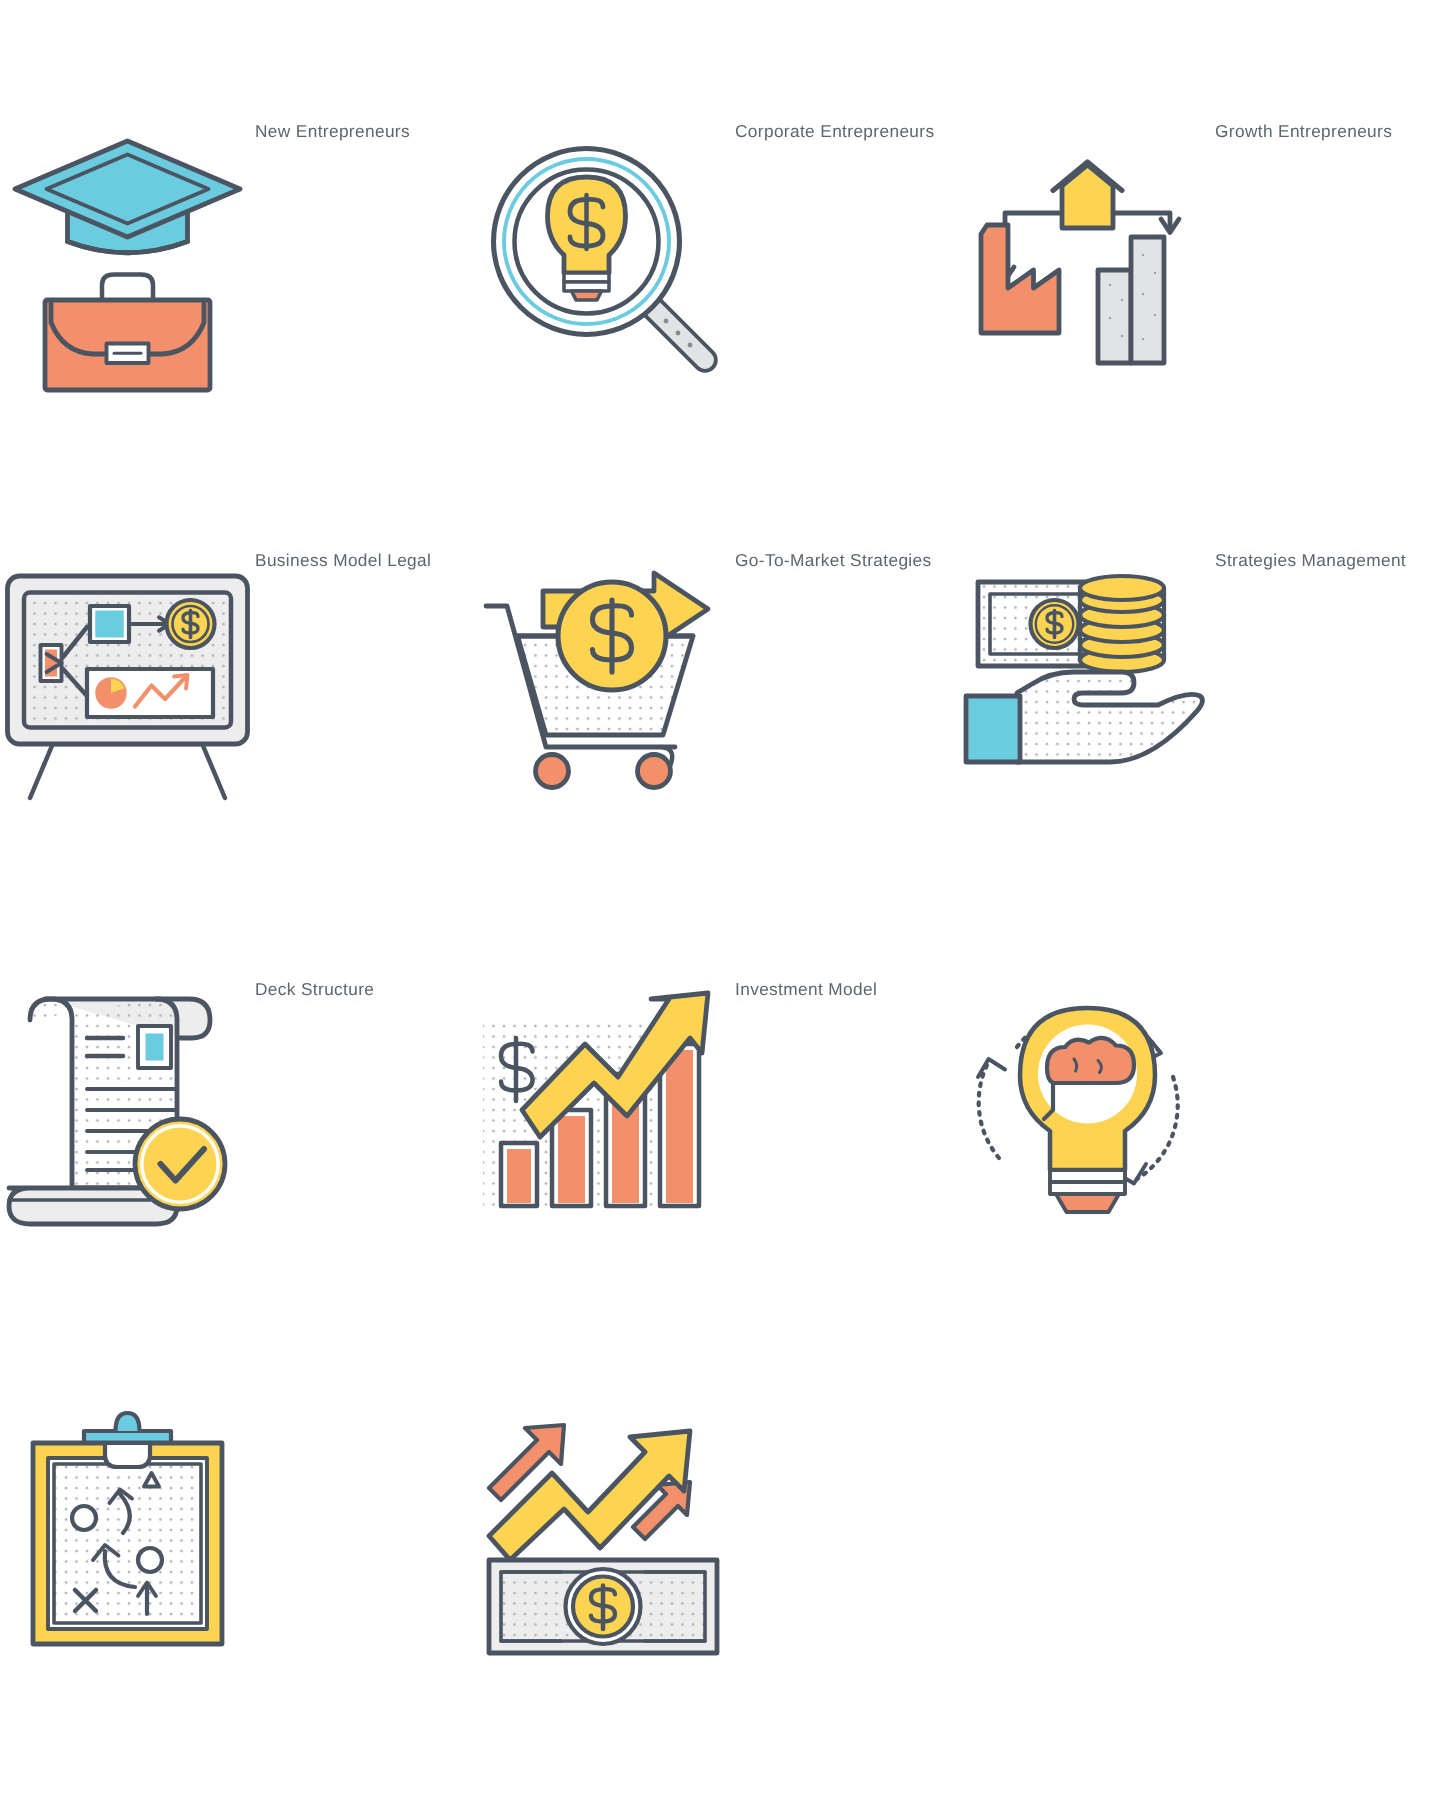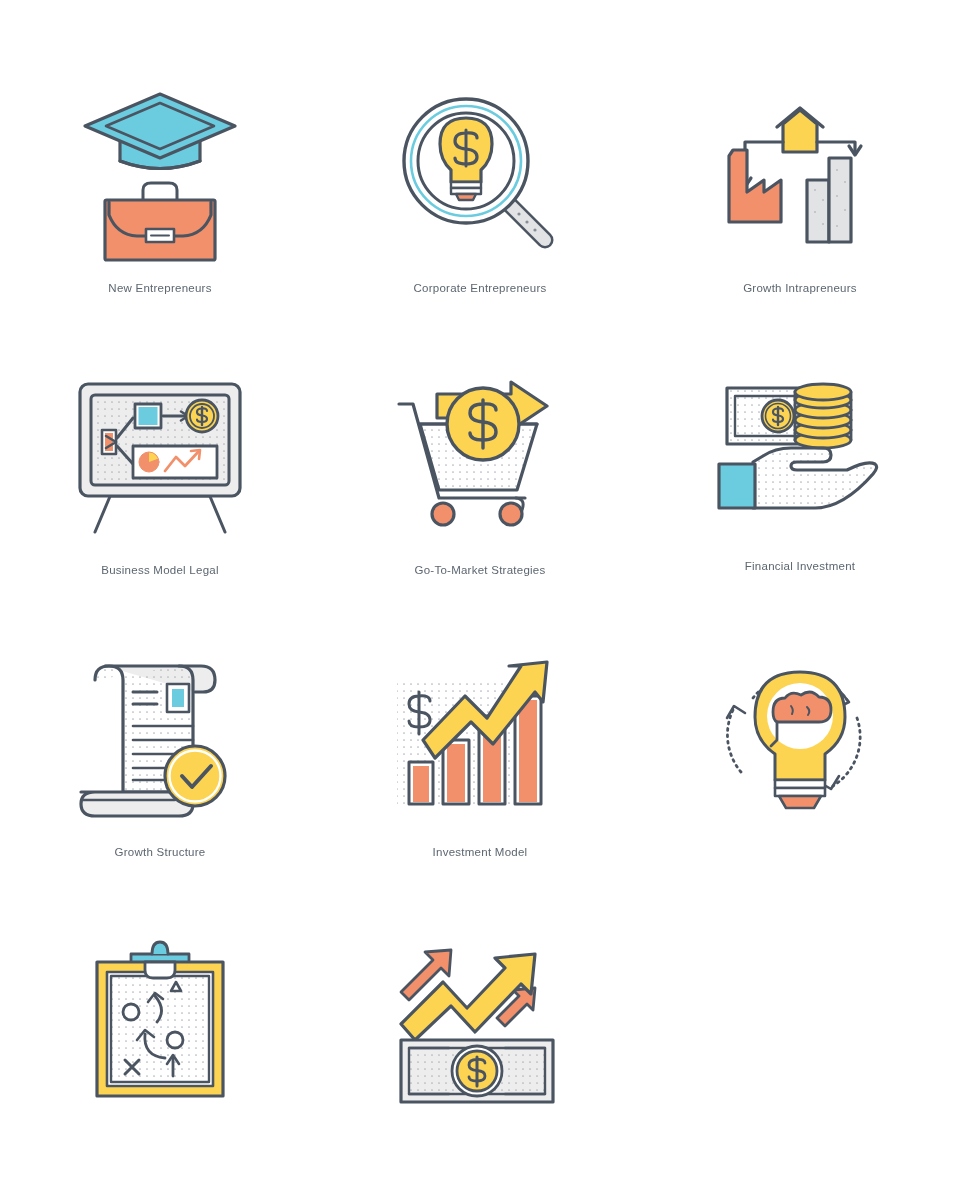--- a/index.html
+++ b/index.html
@@ -28,22 +28,22 @@
     height: 1203px;
     display: grid;
     grid-template-columns: repeat(3, 1fr);
     grid-template-rows: 286px 286px 280px 286px;
     padding-top: 60px;
     box-sizing: border-box;
   }
   .cell {
     position: relative;
     display: flex;
-    flex-direction: column;
-    align-items: center;
+    flex-direction: row;
+    align-items: flex-start;
   }
   .icon-box {
     width: 170px;
     height: 170px;
     display: flex;
     align-items: center;
     justify-content: center;
   }
   .icon-box svg {
     display: block;
@@ -155,21 +155,21 @@
             <circle cx="100" cy="122" r="0.8"></circle>
               <circle cx="108" cy="134" r="0.8"></circle>
             <circle cx="122" cy="80" r="0.8"></circle>
               <circle cx="130" cy="92" r="0.8"></circle>
             <circle cx="122" cy="106" r="0.8"></circle>
               <circle cx="130" cy="120" r="0.8"></circle>
             <circle cx="122" cy="136" r="0.8"></circle>
           </g>
         </svg>
       </div>
-      <div class="caption">Growth Intrapreneurs</div>
+      <div class="caption">Growth Entrepreneurs</div>
     </div>
 
 
     <div class="cell r2">
       <div class="icon-box">
         <svg viewBox="0 0 170 170" xmlns="http://www.w3.org/2000/svg">
           <defs>
             <pattern id="dotsA" width="7" height="7" patternUnits="userSpaceOnUse">
               <circle cx="2" cy="2" r="0.85" fill="#aeb3b8"></circle>
             </pattern>
@@ -275,21 +275,21 @@
               <path d="M80 32 L80 24 M136 32 L136 24"></path>
               <ellipse cx="108" cy="24" rx="28" ry="8" fill="#fcd451"></ellipse>
             </g>
 
             <path d="M48 88 Q60 80 76 80 L108 80 Q116 80 116 87 Q116 94 108 94 L82 94 Q76 94 76 98 Q76 102 82 102 L132 102 Q152 92 160 96 Q164 99 158 106 Q128 140 100 140 L38 140 L38 94 Z" fill="url(#dotsC)" stroke-width="3.2"></path>
 
             <rect x="4" y="96" width="36" height="44" fill="#6bcce0" stroke-width="3.2"></rect>
           </g>
         </svg>
       </div>
-      <div class="caption">Financial Investment</div>
+      <div class="caption">Strategies Management</div>
     </div>
 
     <div class="cell r3">
       <div class="icon-box">
         <svg viewBox="0 0 170 170" xmlns="http://www.w3.org/2000/svg">
           <defs>
             <pattern id="dotsD" width="7" height="7" patternUnits="userSpaceOnUse">
               <circle cx="2" cy="2" r="0.85" fill="#aeb3b8"></circle>
             </pattern>
           </defs>
@@ -311,21 +311,21 @@
             <path d="M58 100 L118 100" stroke-width="2.6"></path>
             <path d="M58 114 L118 114" stroke-width="2.6"></path>
             <path d="M58 126 L108 126" stroke-width="2.6"></path>
 
             <circle cx="120" cy="122" r="30" fill="#fcd451" stroke-width="3.2"></circle>
             <circle cx="120" cy="122" r="25.5" stroke="#ffffff" stroke-width="2.4" fill="none"></circle>
             <path d="M107 122 L117 133 L136 112" stroke-width="4" stroke-linecap="round"></path>
           </g>
         </svg>
       </div>
-      <div class="caption">Growth Structure</div>
+      <div class="caption">Deck Structure</div>
     </div>
 
     <div class="cell r3">
       <div class="icon-box">
         <svg viewBox="0 0 170 170" xmlns="http://www.w3.org/2000/svg">
           <defs>
             <pattern id="dotsE" width="7" height="7" patternUnits="userSpaceOnUse">
               <circle cx="2" cy="2" r="0.85" fill="#aeb3b8"></circle>
             </pattern>
           </defs>

